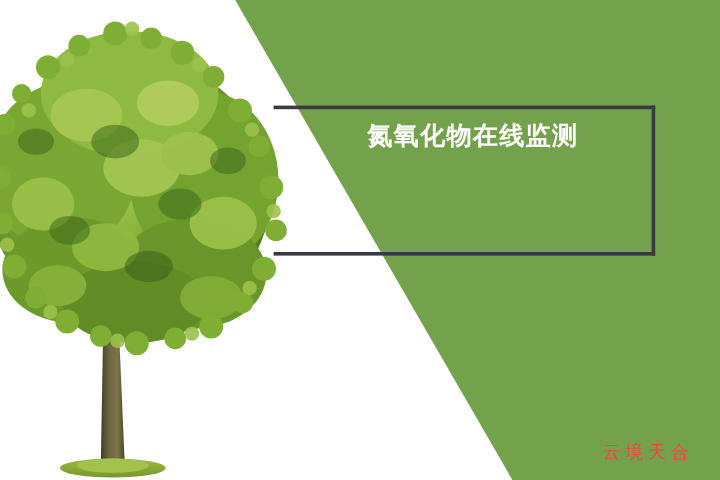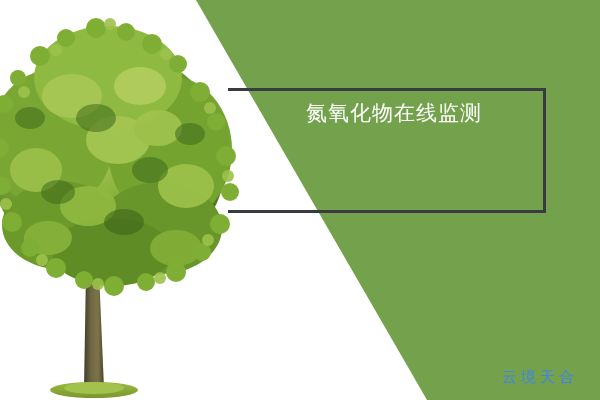--- a/index.html
+++ b/index.html
@@ -60,35 +60,35 @@
   
   .title-block {
     position: absolute;
     left: 306px;
     top: 98px;
     width: 240px;
   }
   .title-line {
     color: #ffffff;
     font-size: 21px;
-    font-weight: normal;
+    font-weight: bold;
     line-height: 30px;
     letter-spacing: 1px;
     white-space: nowrap;
   }
 
   
   .brand-block {
     position: absolute;
     right: 22px;
     bottom: 12px;
     text-align: right;
   }
   .brand-name {
-    color: #3b82f6;
+    color: #ef4444;
     font-size: 15px;
     letter-spacing: 4px;
     line-height: 22px;
     opacity: 0.95;
   }
   .brand-company {
     color: #ffffff;
     font-size: 11px;
     letter-spacing: 0.5px;
     line-height: 20px;

